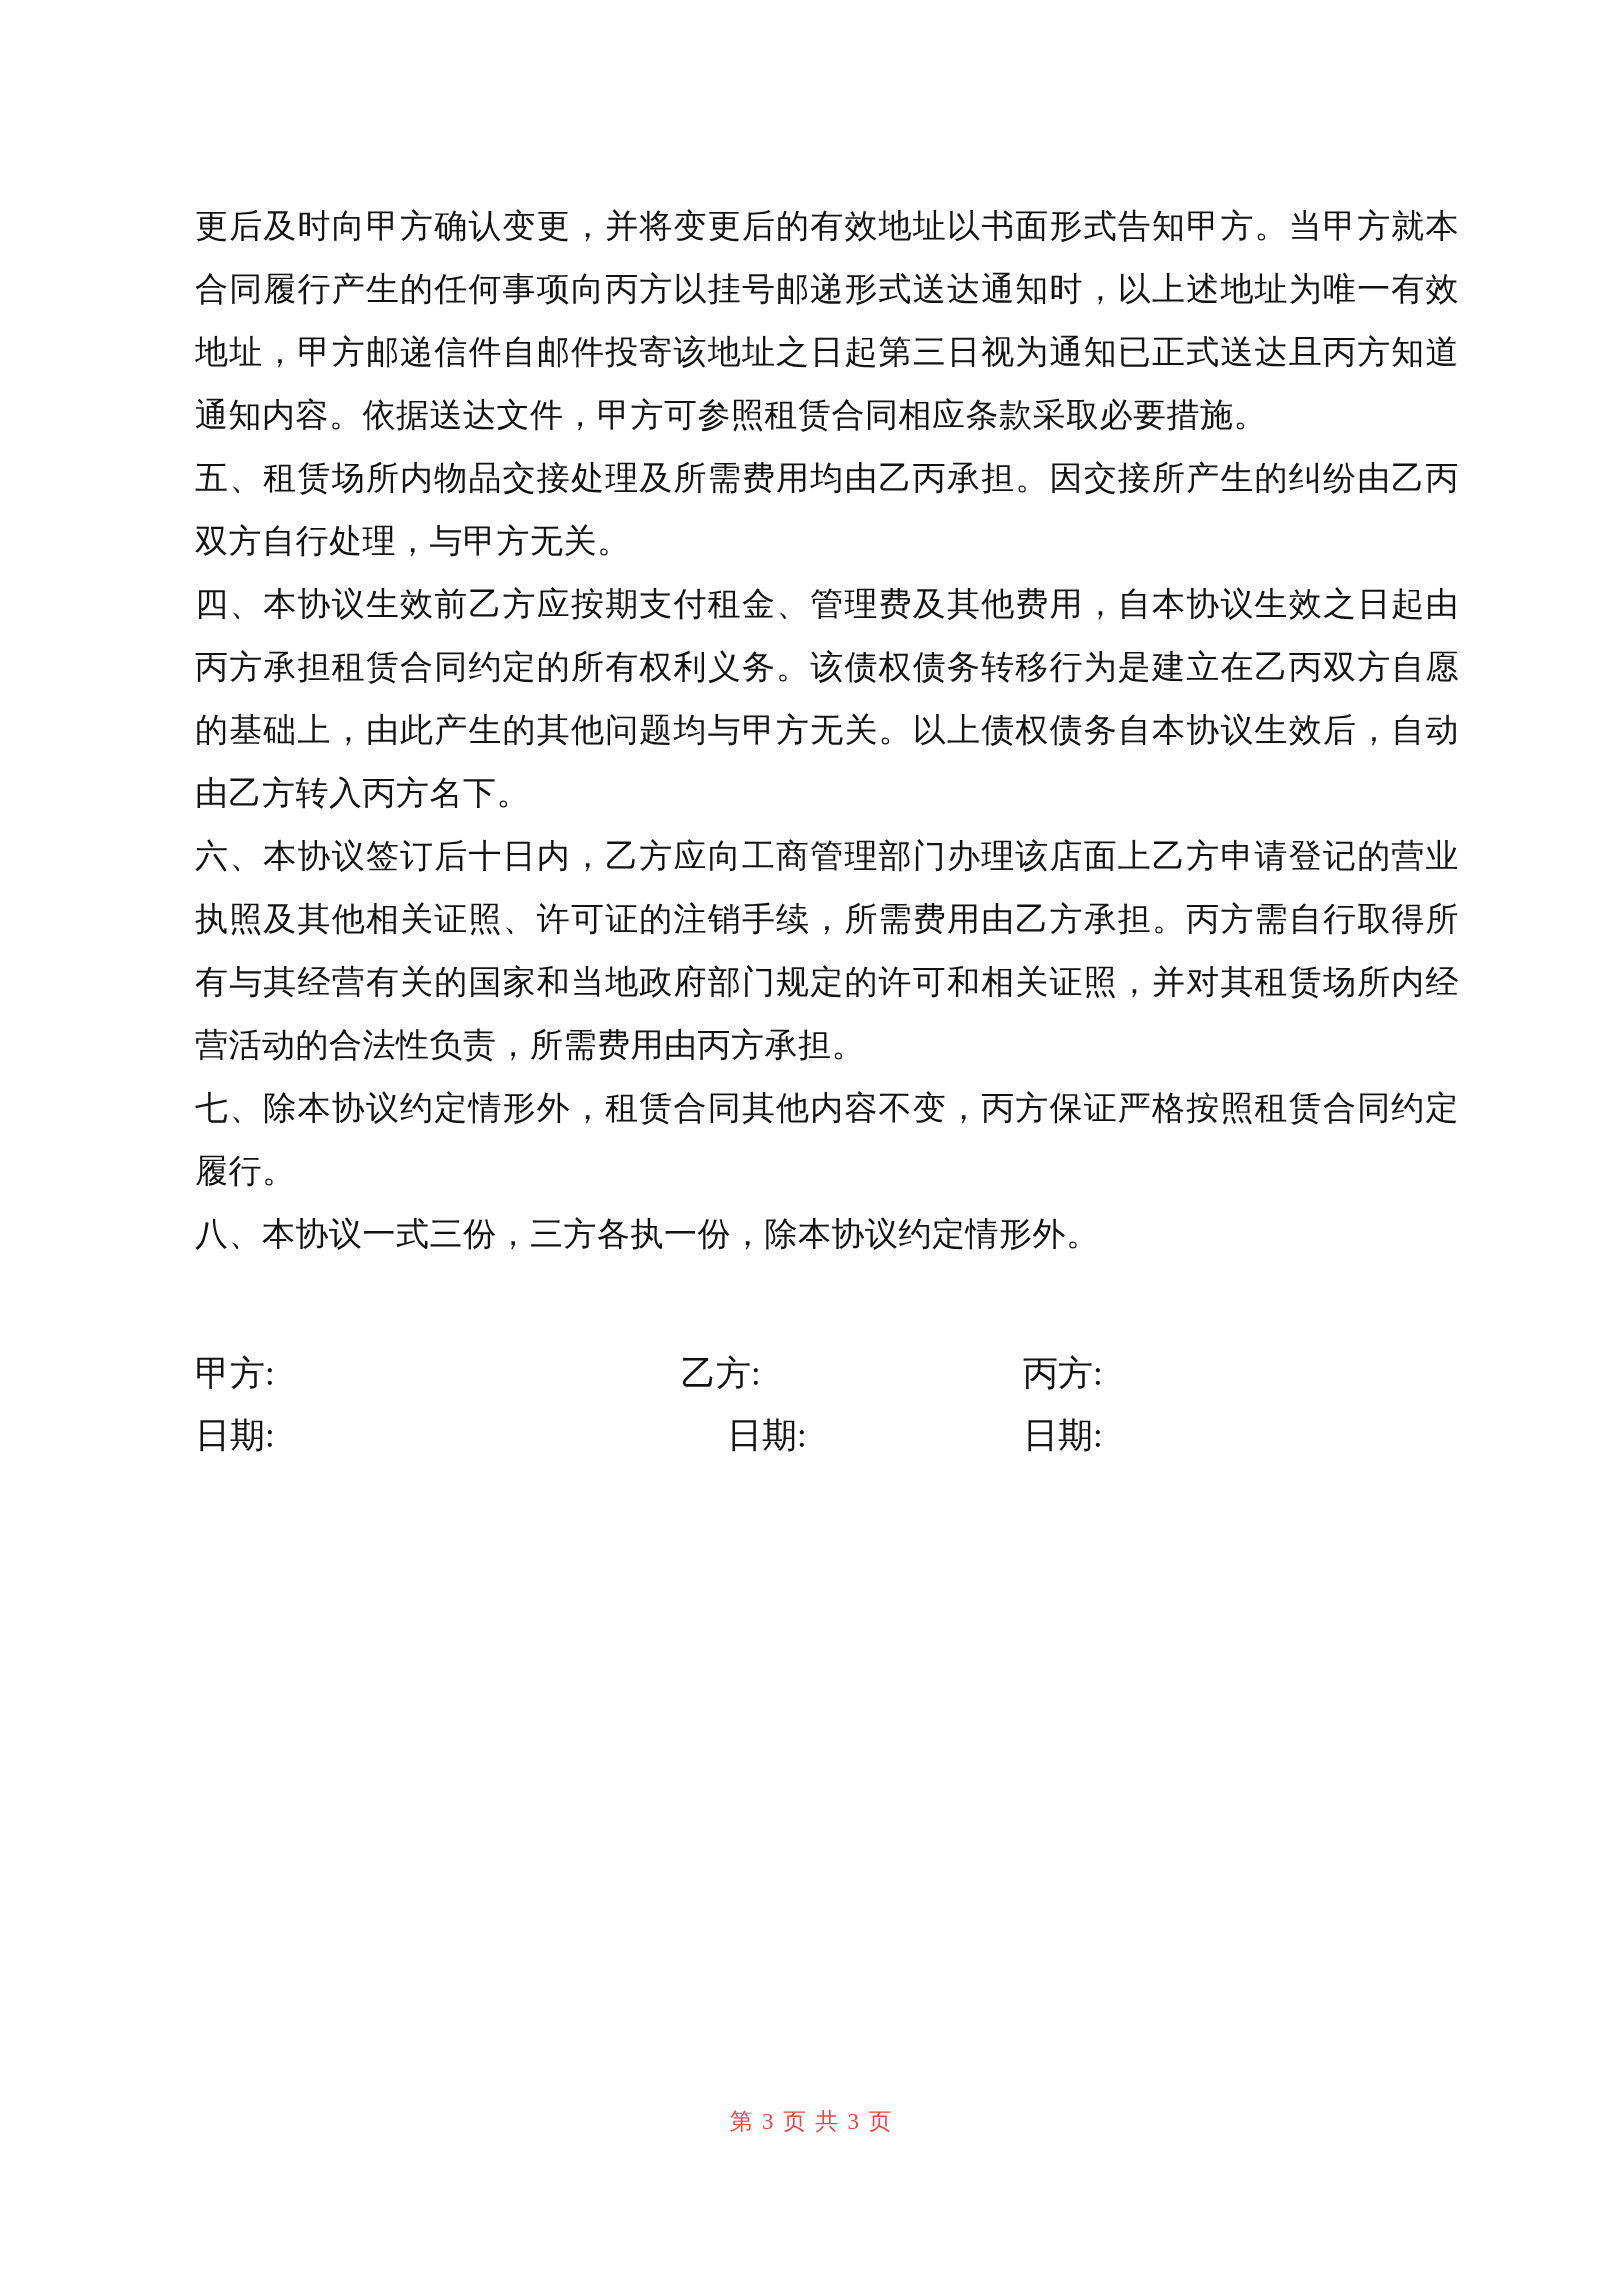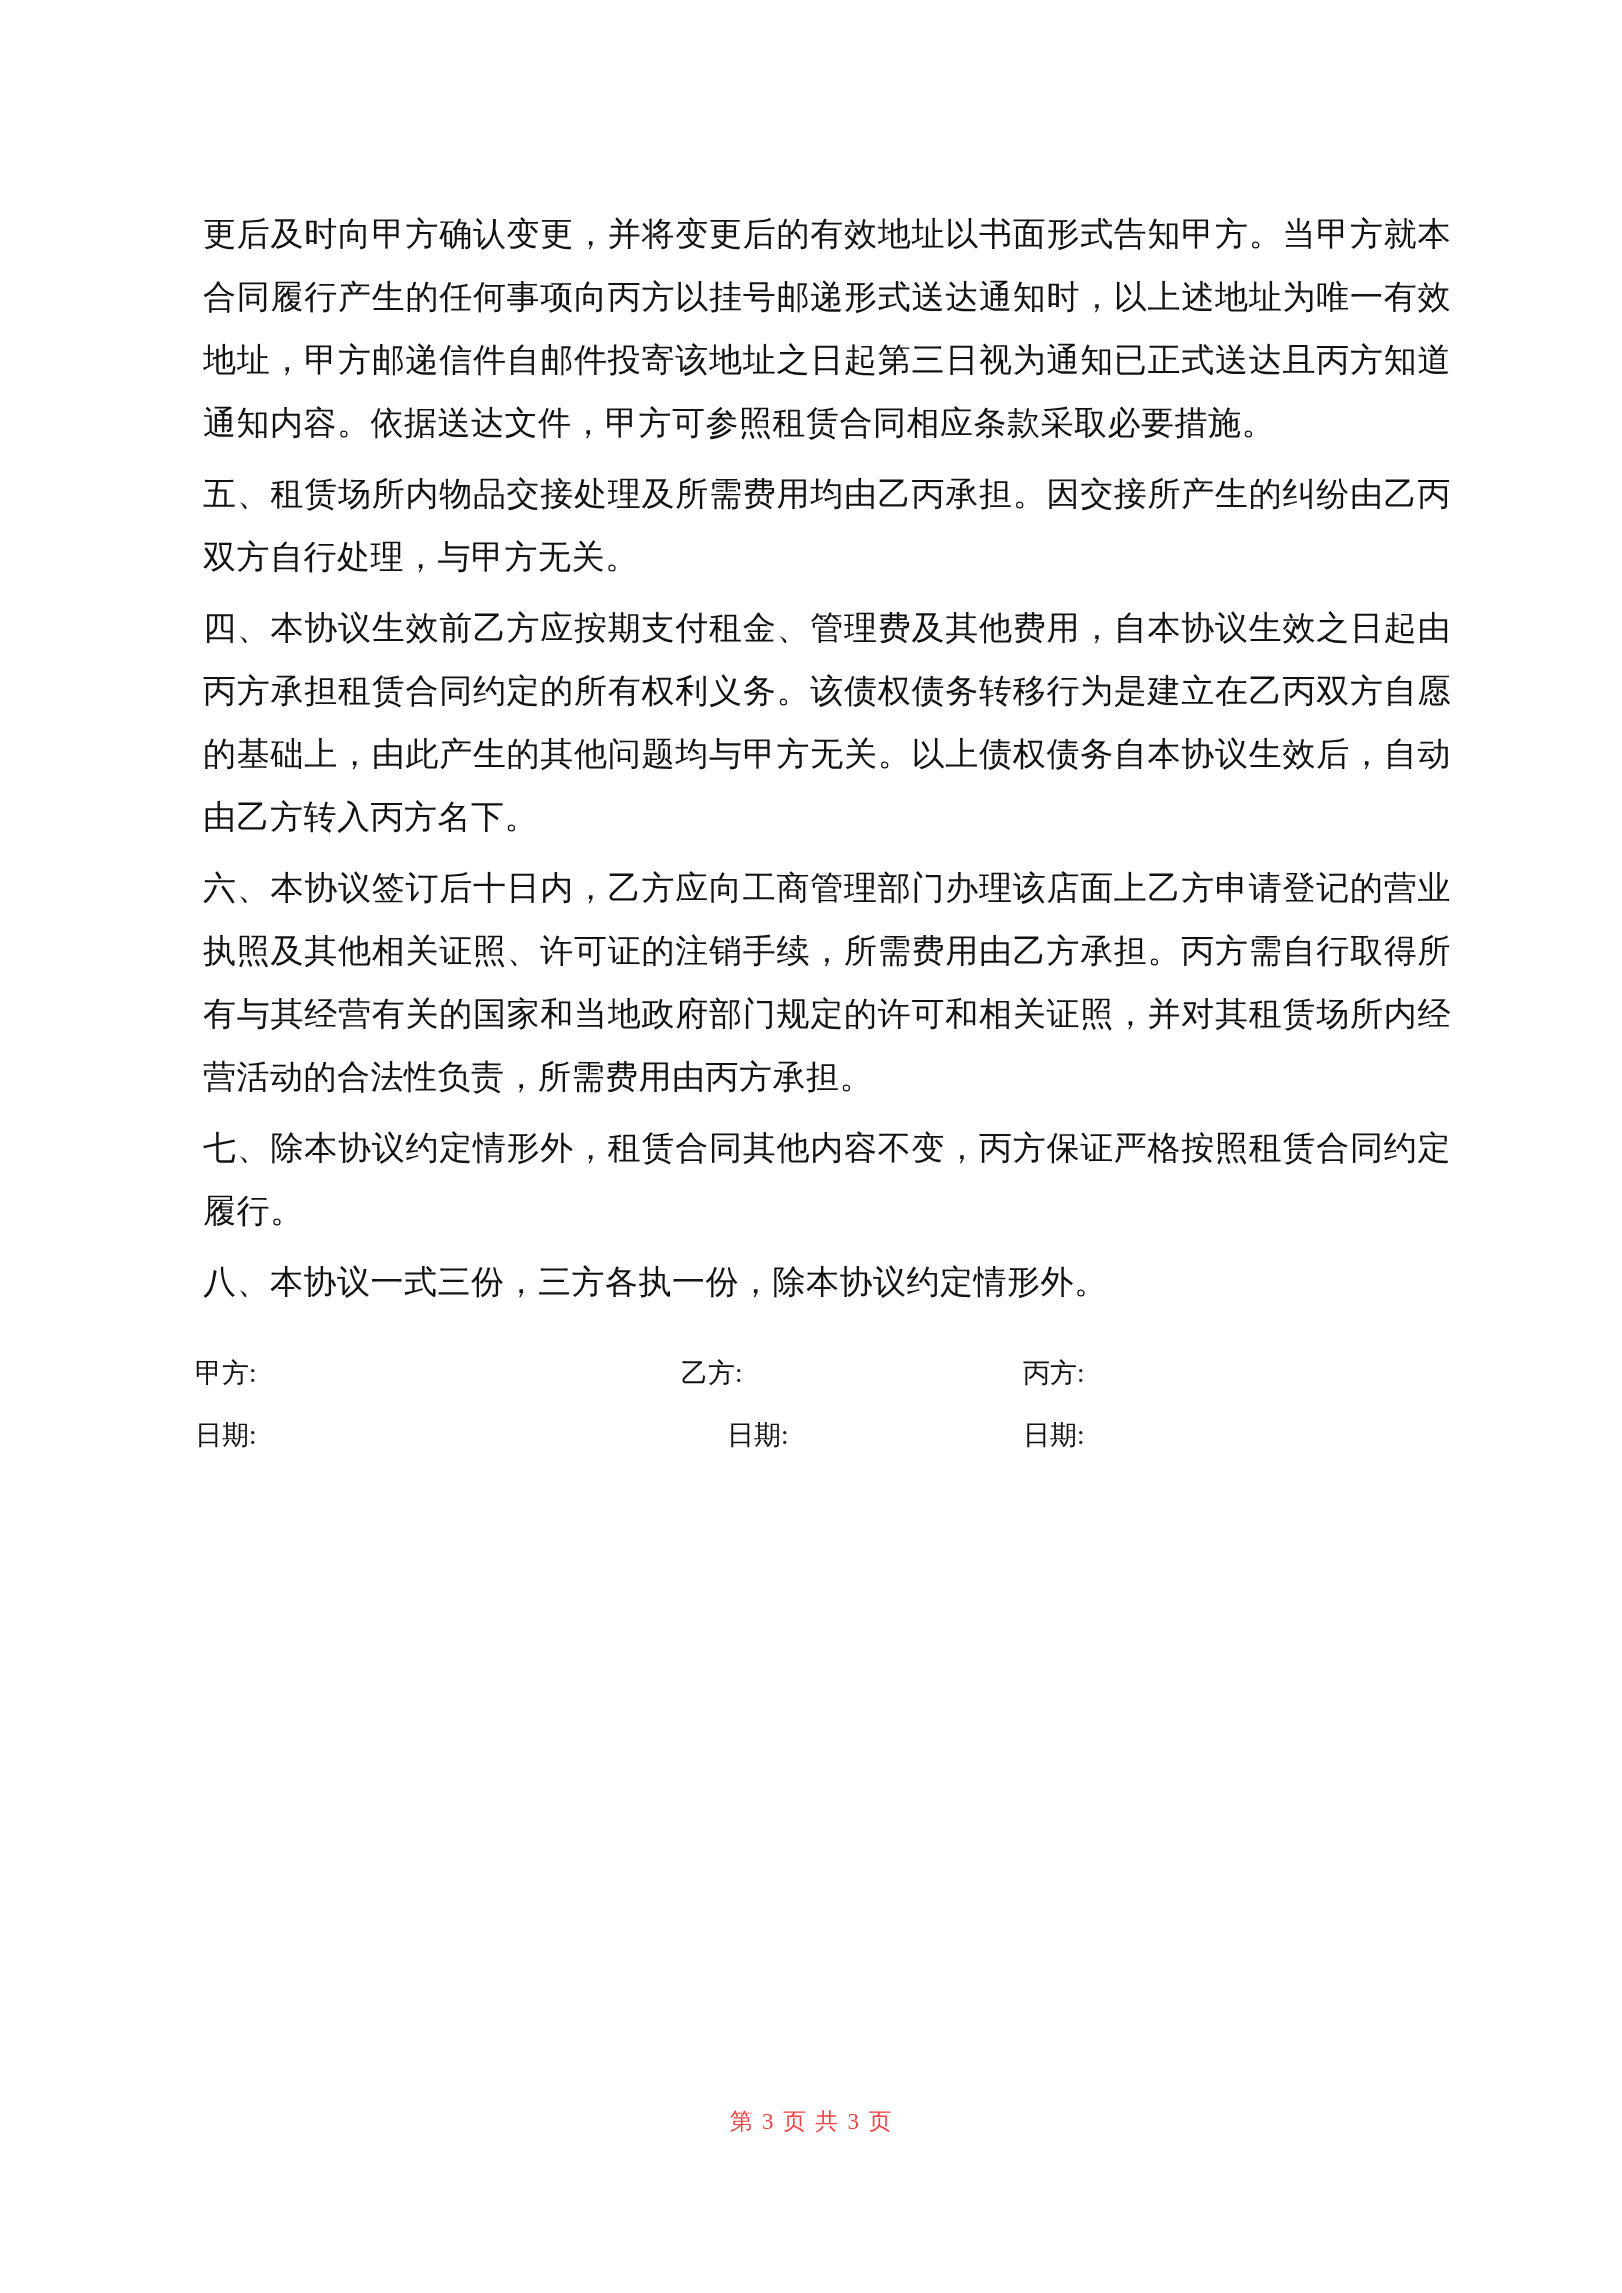--- a/index.html
+++ b/index.html
@@ -18,34 +18,34 @@
     font-family: "Liberation Serif", "DejaVu Serif", serif;
     color: #121212;
   }
   .content {
     position: absolute;
     left: 195px;
     top: 195px;
     width: 1264px;
   }
   .content p {
-    margin: 8px;
+    margin: 0;
     font-size: 33px;
     line-height: 63px;
     text-align: justify;
     text-justify: inter-ideograph;
     letter-spacing: 0.5px;
     word-break: break-all;
   }
   .sign-row {
     position: absolute;
     left: 195px;
     width: 1264px;
     height: 63px;
-    font-size: 27px;
+    font-size: 35px;
     line-height: 63px;
   }
   .sign-row .cell {
     position: absolute;
     top: 0;
     white-space: nowrap;
   }
   .cell.col-a { left: 0px; }
   .cell.col-b { left: 486px; }
   .cell.col-b2 { left: 532px; }

